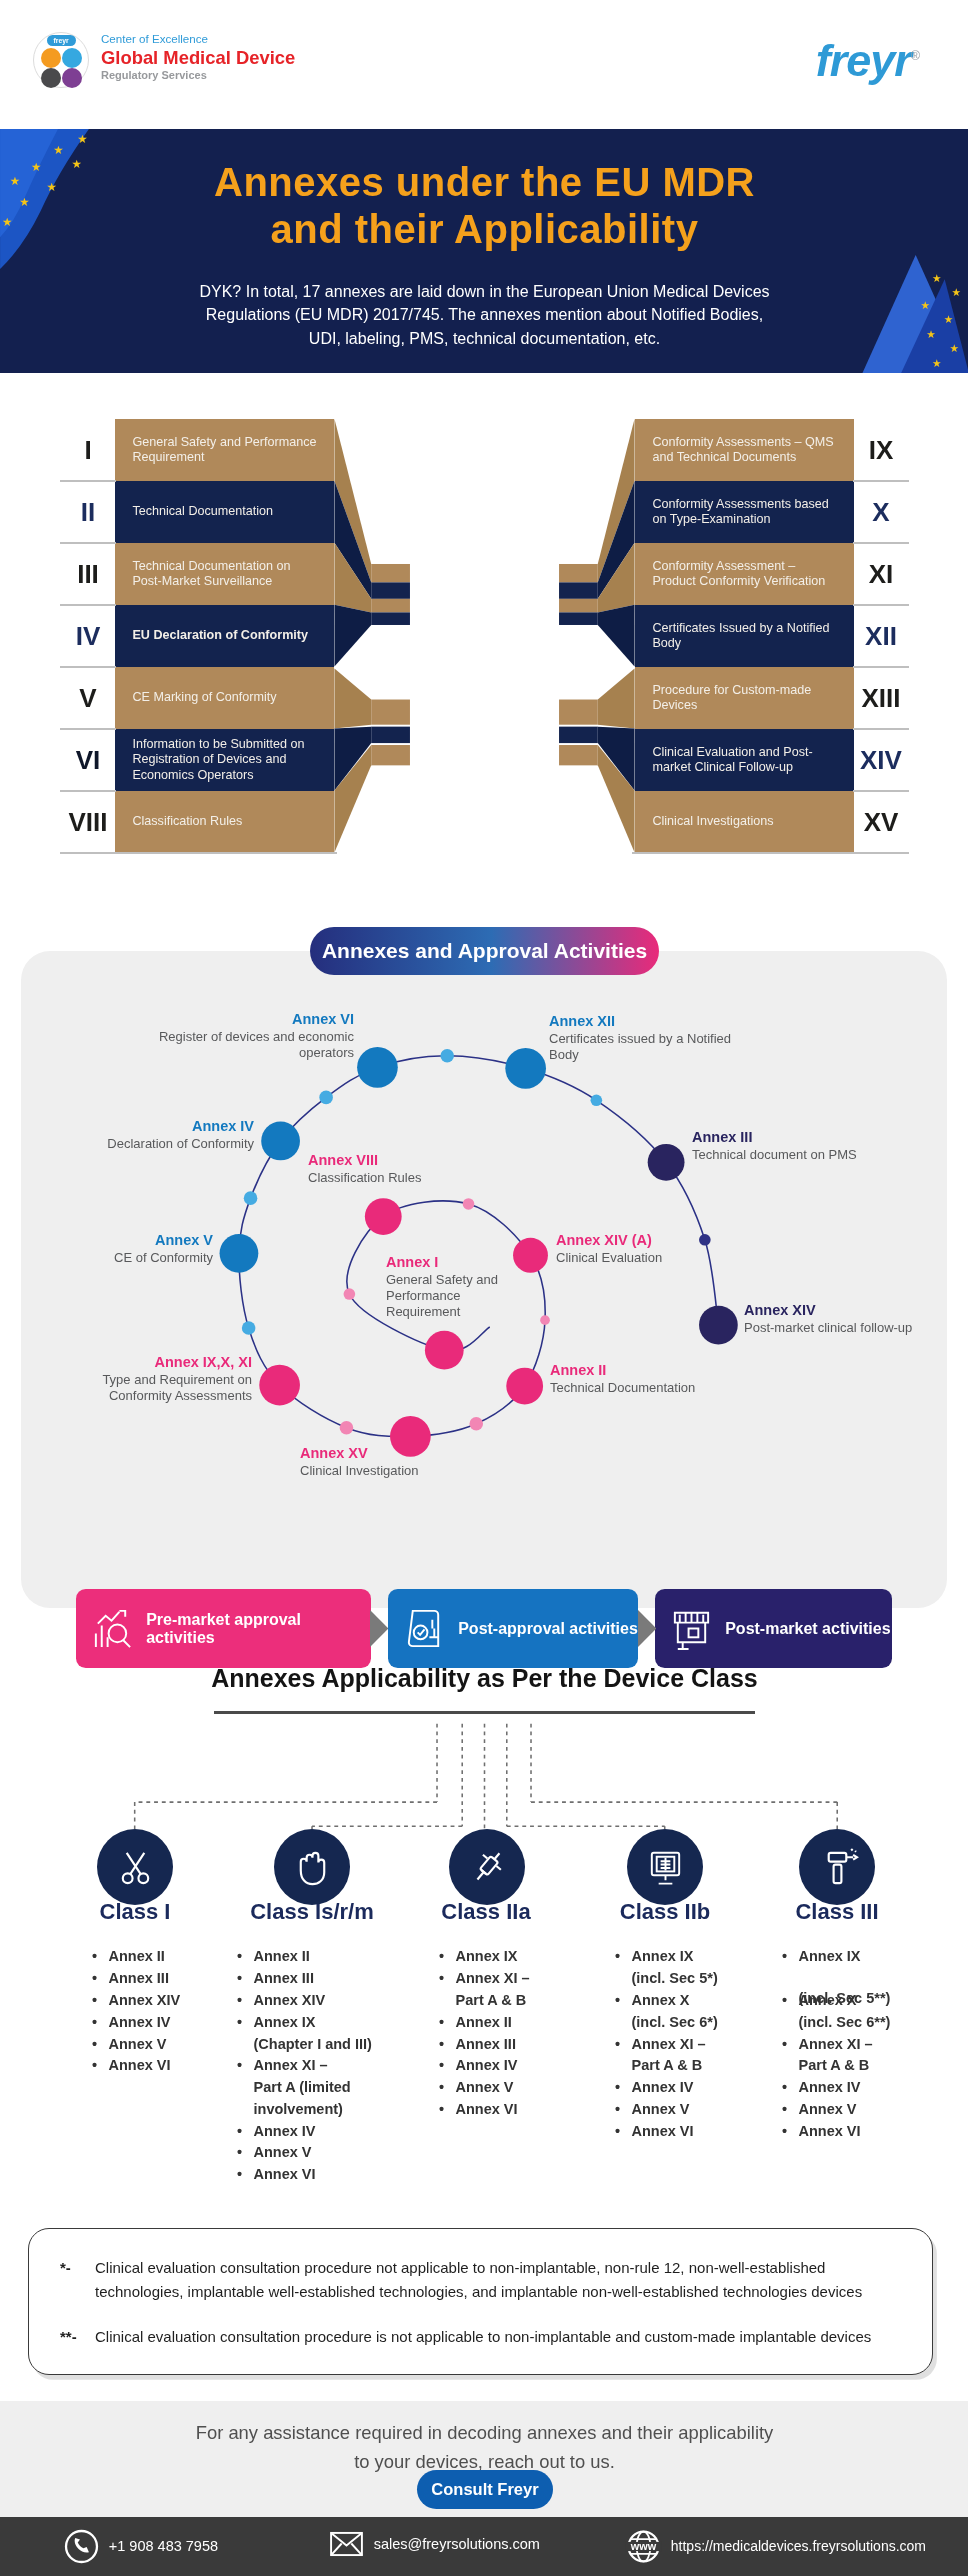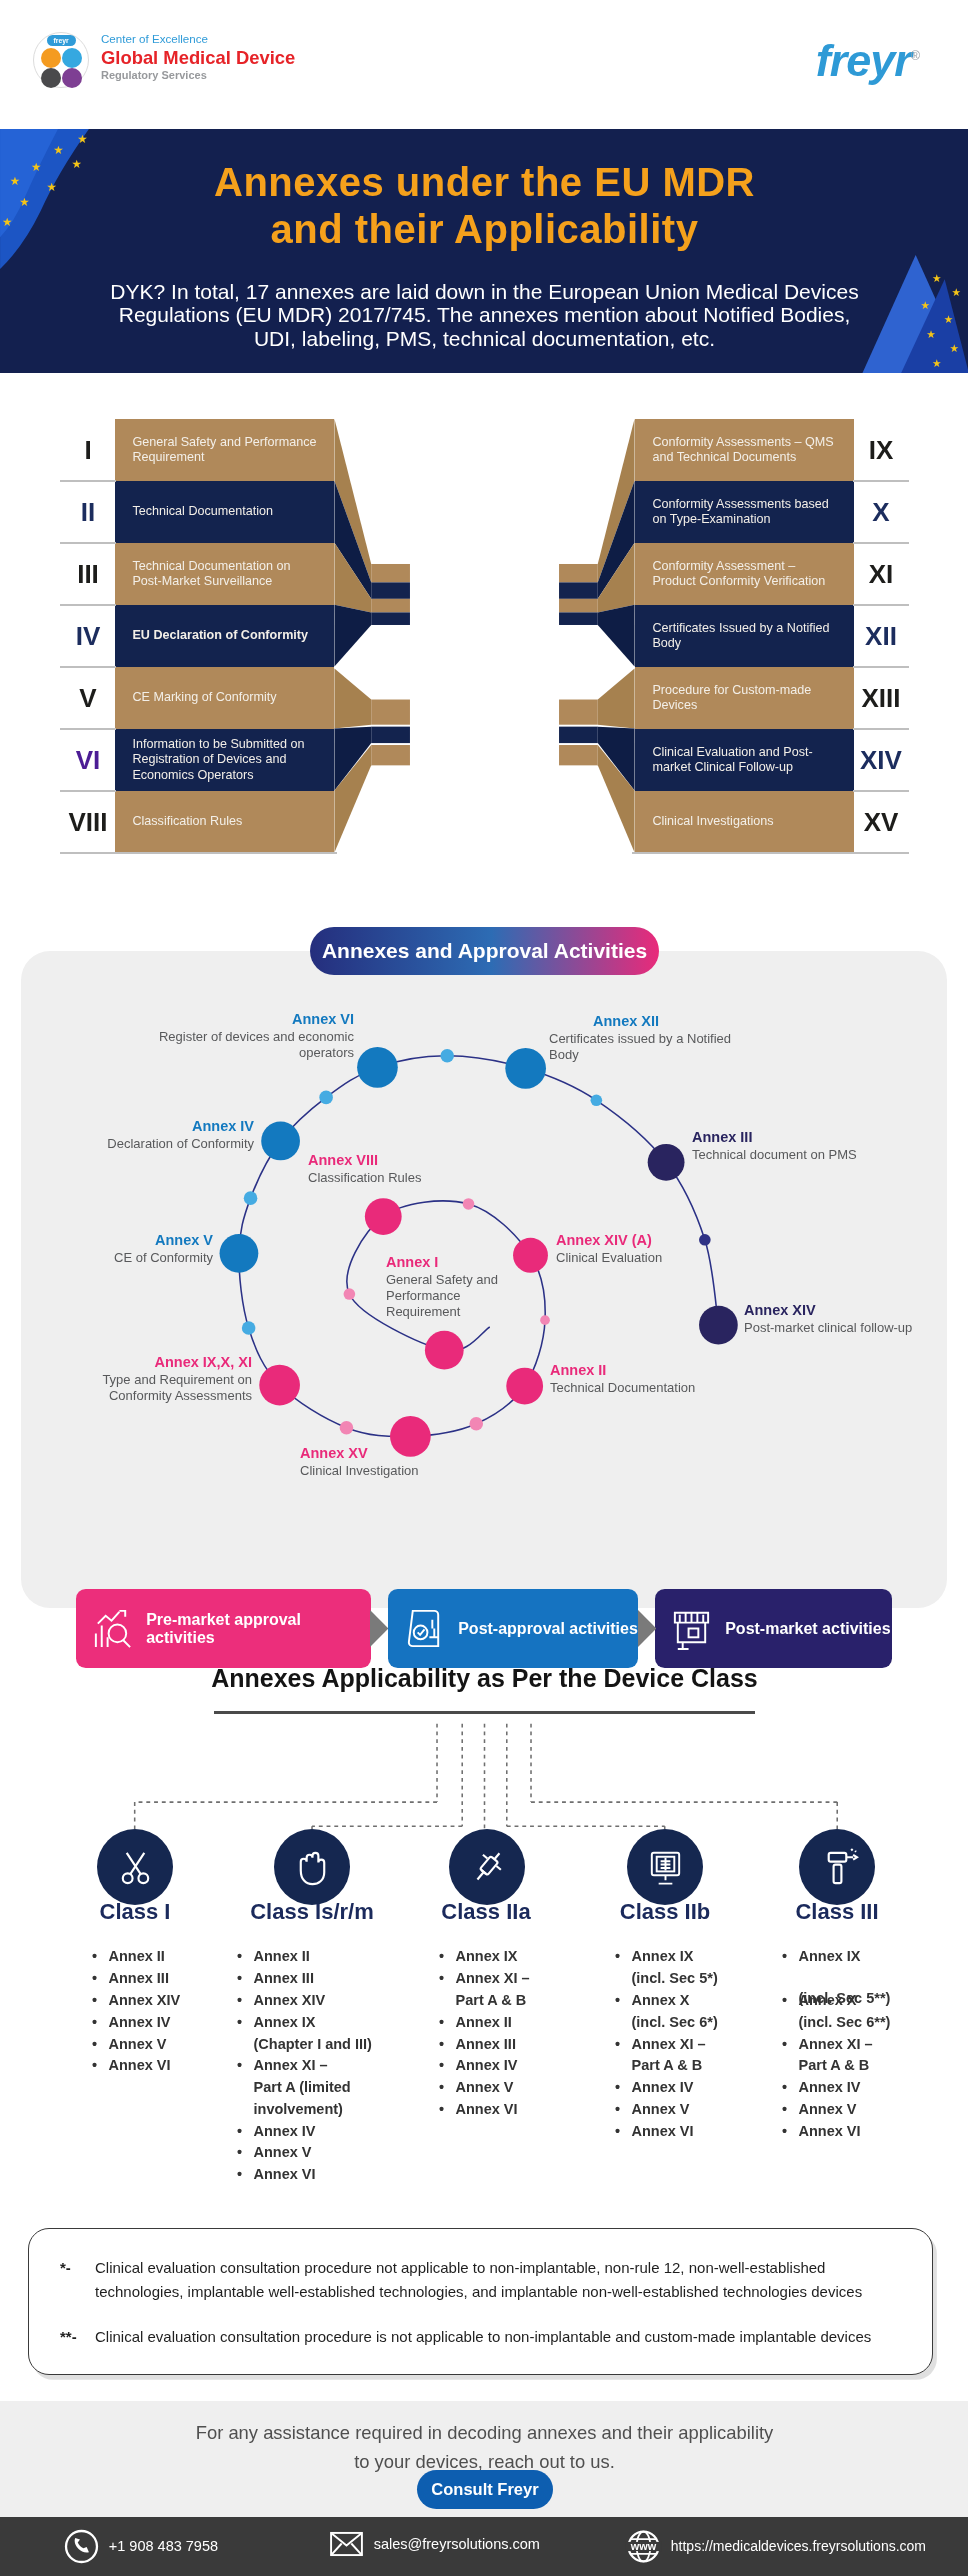--- a/index.html
+++ b/index.html
@@ -10,21 +10,21 @@
   .badge-pill{left:12.6px;top:1.9px;width:29px;height:11.6px;border-radius:6.8px;background:#2F9BD8;color:#fff;font-size:6.8px;font-weight:bold;text-align:center;line-height:11.6px;}
   .bc{width:20.3px;height:20.3px;border-radius:50%;}
   .coe{left:101px;top:32px;font-size:11.6px;color:#2F9BD8;}
   .brand1{left:101px;top:47px;font-size:18.4px;font-weight:bold;color:#E62328;}
   .brand2{left:101px;top:69px;font-size:11px;font-weight:bold;color:#97999C;}
   .freyr-logo{right:50px;top:35px;font-size:45px;font-weight:bold;font-style:italic;color:#2E9AD6;letter-spacing:-1px;}
   .freyr-reg{font-size:12.6px;color:#9aa0a6;vertical-align:super;font-style:normal;font-weight:normal;}
   
   .banner{left:0;top:129px;width:969px;height:244px;background:#13204F;}
   .banner-title{left:0;width:969px;text-align:center;font-size:40px;font-weight:bold;color:#F5A11C;letter-spacing:0.5px;}
-  .banner-body{left:0;width:969px;text-align:center;font-size:21px;color:#ffffff;line-height:23px;}
+  .banner-body{left:0;width:969px;text-align:center;font-size:16px;color:#ffffff;line-height:23px;}
   
   .numeral{width:56px;display:flex;align-items:center;justify-content:center;font-weight:bold;font-size:26px;}
   .bar{width:219px;box-sizing:border-box;display:flex;align-items:center;padding:0 15.5px 0 17.4px;color:#f3efe8;font-size:12.6px;line-height:15.5px;}
   .sep{height:1.9px;background:#BFBFBF;}
   .capsule{left:400px;top:489px;width:169px;height:315px;background:#fff;border:1.9px solid #CFCFCF;border-radius:87px;box-sizing:border-box;box-shadow:0 7.8px 13.6px rgba(0,0,0,.16);display:flex;align-items:center;justify-content:center;z-index:5;}
   .capsule-text{padding:0 23px;text-align:center;font-size:20.3px;line-height:1.38;font-weight:bold;color:#4A4A4A;}
   
   .gray-card{left:21px;top:951px;width:926px;height:657px;background:#EFEFEF;border-radius:29px;}
   .pill-header{left:310px;top:927px;width:349px;height:48px;border-radius:25px;background:linear-gradient(90deg,#252e7d,#2d6cb4 52%,#e92a7a);display:flex;align-items:center;justify-content:center;color:#fff;font-size:21px;font-weight:bold;z-index:4;}
   .node-label{z-index:3;}
@@ -144,21 +144,21 @@
       <div class="abs numeral" style="left: 60px; top: 419px; height: 62px; color: rgb(29, 29, 27);">I</div>
       <div class="abs bar" style="left: 115px; top: 419px; height: 62px; background: rgb(176, 137, 90);">General Safety and Performance Requirement</div>
       <div class="abs numeral" style="left: 60px; top: 481px; height: 62px; color: rgb(28, 45, 94);">II</div>
       <div class="abs bar" style="left: 115px; top: 481px; height: 62px; background: rgb(19, 35, 78);">Technical Documentation</div>
       <div class="abs numeral" style="left: 60px; top: 543px; height: 62px; color: rgb(29, 29, 27);">III</div>
       <div class="abs bar" style="left: 115px; top: 543px; height: 62px; background: rgb(176, 137, 90);">Technical Documentation on Post-Market Surveillance</div>
       <div class="abs numeral" style="left: 60px; top: 605px; height: 62px; color: rgb(28, 45, 94);">IV</div>
       <div class="abs bar" style="left: 115px; top: 605px; height: 62px; background: rgb(19, 35, 78); font-weight: bold;">EU Declaration of Conformity</div>
       <div class="abs numeral" style="left: 60px; top: 667px; height: 62px; color: rgb(29, 29, 27);">V</div>
       <div class="abs bar" style="left: 115px; top: 667px; height: 62px; background: rgb(176, 137, 90);">CE Marking of Conformity</div>
-      <div class="abs numeral" style="left: 60px; top: 729px; height: 62px; color: #4c1d95;">VI</div>
+      <div class="abs numeral" style="left: 60px; top: 729px; height: 62px; color: #0f172a;">VI</div>
       <div class="abs bar" style="left: 115px; top: 729px; height: 62px; background: rgb(19, 35, 78);">Information to be Submitted on Registration of Devices and Economics Operators</div>
       <div class="abs numeral" style="left: 60px; top: 791px; height: 62px; color: rgb(29, 29, 27);">VIII</div>
       <div class="abs bar" style="left: 115px; top: 791px; height: 62px; background: rgb(176, 137, 90);">Classification Rules</div>
       <div class="abs sep" style="left: 60px; top: 480px; width: 56px;"></div>
       <div class="abs sep" style="left: 60px; top: 542px; width: 56px;"></div>
       <div class="abs sep" style="left: 60px; top: 604px; width: 56px;"></div>
       <div class="abs sep" style="left: 60px; top: 666px; width: 56px;"></div>
       <div class="abs sep" style="left: 60px; top: 728px; width: 56px;"></div>
       <div class="abs sep" style="left: 60px; top: 790px; width: 56px;"></div>
       <div class="abs numeral" style="left: 853px; top: 419px; height: 62px; color: rgb(29, 29, 27);">IX</div>
@@ -212,21 +212,21 @@
       <circle cx="563" cy="1363" r="5" fill="#F286B4"></circle>
       <circle cx="484" cy="1243" r="6" fill="#F286B4"></circle>
       <circle cx="361" cy="1336" r="6" fill="#F286B4"></circle>
     </svg>
   <div id="diagram-labels">
       <div class="abs node-label" style="left: 145px; top: 1011px; width: 209px; text-align: right;">
         <div class="nl-title" style="color: rgb(19, 121, 191);">Annex VI</div>
         <div class="nl-desc">Register of devices and economic operators</div>
       </div>
       <div class="abs node-label" style="left: 549px; top: 1013px; width: 203px; text-align: left;">
-        <div class="nl-title" style="color: rgb(19, 121, 191); margin-left: 44px;">Annex XII</div>
+        <div class="nl-title" style="color: rgb(19, 121, 191);">Annex XII</div>
         <div class="nl-desc">Certificates issued by a Notified Body</div>
       </div>
       <div class="abs node-label" style="left: 56px; top: 1118px; width: 198px; text-align: right;">
         <div class="nl-title" style="color: rgb(19, 121, 191);">Annex IV</div>
         <div class="nl-desc">Declaration of Conformity</div>
       </div>
       <div class="abs node-label" style="left: 56px; top: 1232px; width: 157px; text-align: right;">
         <div class="nl-title" style="color: rgb(19, 121, 191);">Annex V</div>
         <div class="nl-desc">CE of Conformity</div>
       </div>

